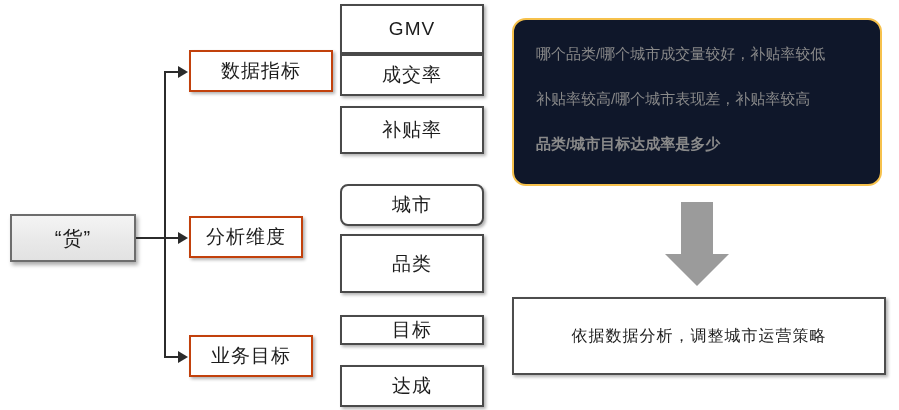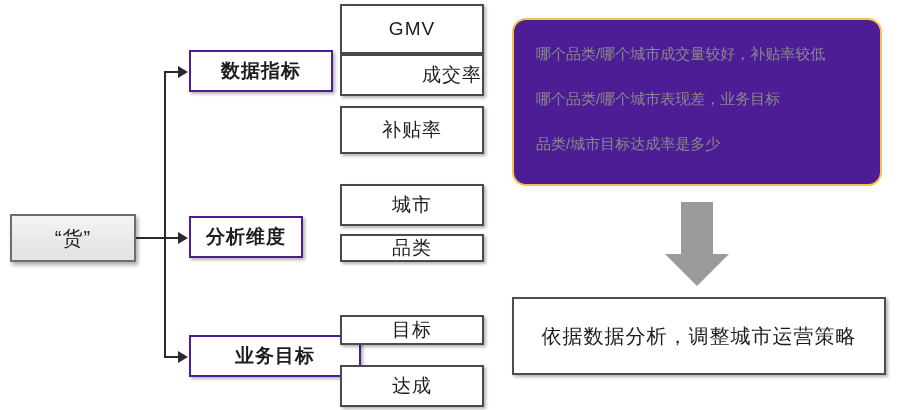--- a/index.html
+++ b/index.html
@@ -36,32 +36,31 @@
   
   .box.root {
     background: linear-gradient(180deg, #f4f4f4 0%, #e9e9e9 55%, #e2e2e2 100%);
     border: 2px solid #6d6d6d;
     font-size: 20px;
     box-shadow: 2px 3px 4px rgba(0,0,0,0.33);
   }
 
   
   .box.branch {
-    border: 2px solid #4c1d95;
-    font-weight: bold;
+    border: 2px solid #c2410c;
   }
 
   
   .box.leaf {
     border: 2px solid #4a4a4a;
   }
 
   
   .box.outcome {
-    font-size: 20px;
+    font-size: 16px;
     border: 2px solid #4d4d4d;
   }
 
   
   .line {
     position: absolute;
     background: #2b2b2b;
   }
   .hline { height: 2px; }
   .vline { width: 2px; }
@@ -74,31 +73,31 @@
     border-bottom: 6px solid transparent;
     border-left: 10px solid #2b2b2b;
   }
 
   
   .qpanel {
     position: absolute;
     box-sizing: border-box;
     border: 2px solid #f6c14c;
     border-radius: 14px;
-    background: #4c1d95;
+    background: #0f172a;
     padding: 26px 22px 22px 22px;
   }
   .qline {
     color: #8a8a8a;
     font-size: 15px;
     line-height: 1;
     margin-bottom: 30px;
     white-space: nowrap;
   }
-  .qline:last-child { margin-bottom: 4px; }
+  .qline:last-child { margin-bottom: 4px; font-weight: bold; }
 
   
   .bigarrow {
     position: absolute;
   }
   .bigarrow .shaft {
     position: absolute;
     left: 16px;
     top: 0;
     width: 32px;
@@ -139,51 +138,51 @@
   <div class="arrowhead" style="left:178px; top:351px;"></div>
 
   <div class="box branch" style="left:189px; top:50px; width:144px; height:42px;">
     <span>数据指标</span>
   </div>
 
   <div class="box branch" style="left:189px; top:216px; width:114px; height:42px;">
     <span>分析维度</span>
   </div>
 
-  <div class="box branch" style="left:189px; top:335px; width:172px; height:42px;">
+  <div class="box branch" style="left:189px; top:335px; width:124px; height:42px;">
     <span>业务目标</span>
   </div>
 
   <div class="box leaf" style="left:340px; top:4px; width:144px; height:50px;">
     <span>GMV</span>
   </div>
-  <div class="box leaf" style="left:340px; top:54px; width:144px; height:42px;justify-content:flex-end;">
+  <div class="box leaf" style="left:340px; top:54px; width:144px; height:42px;">
     <span>成交率</span>
   </div>
   <div class="box leaf" style="left:340px; top:106px; width:144px; height:48px;">
     <span>补贴率</span>
   </div>
 
-  <div class="box leaf" style="left:340px; top:184px; width:144px; height:42px;">
+  <div class="box leaf" style="left:340px; top:184px; width:144px; height:42px;border-radius:8px;">
     <span>城市</span>
   </div>
-  <div class="box leaf" style="left:340px; top:234px; width:144px; height:28px;">
+  <div class="box leaf" style="left:340px; top:234px; width:144px; height:59px;">
     <span>品类</span>
   </div>
 
   <div class="box leaf" style="left:340px; top:315px; width:144px; height:30px;">
     <span>目标</span>
   </div>
   <div class="box leaf" style="left:340px; top:365px; width:144px; height:42px;font-family:Liberation Serif, serif;">
     <span>达成</span>
   </div>
 
   <div class="qpanel" style="left:512px; top:18px; width:370px; height:168px;">
     <div class="qline">哪个品类/哪个城市成交量较好，补贴率较低</div>
-    <div class="qline">哪个品类/哪个城市表现差，业务目标</div>
+    <div class="qline">补贴率较高/哪个城市表现差，补贴率较高</div>
     <div class="qline">品类/城市目标达成率是多少</div>
   </div>
 
   <div class="bigarrow" style="left:665px; top:202px; width:64px; height:84px;">
     <div class="shaft"></div>
     <div class="head"></div>
   </div>
 
   <div class="box outcome" style="left:512px; top:297px; width:374px; height:78px;">
     <span>依据数据分析，调整城市运营策略</span>

